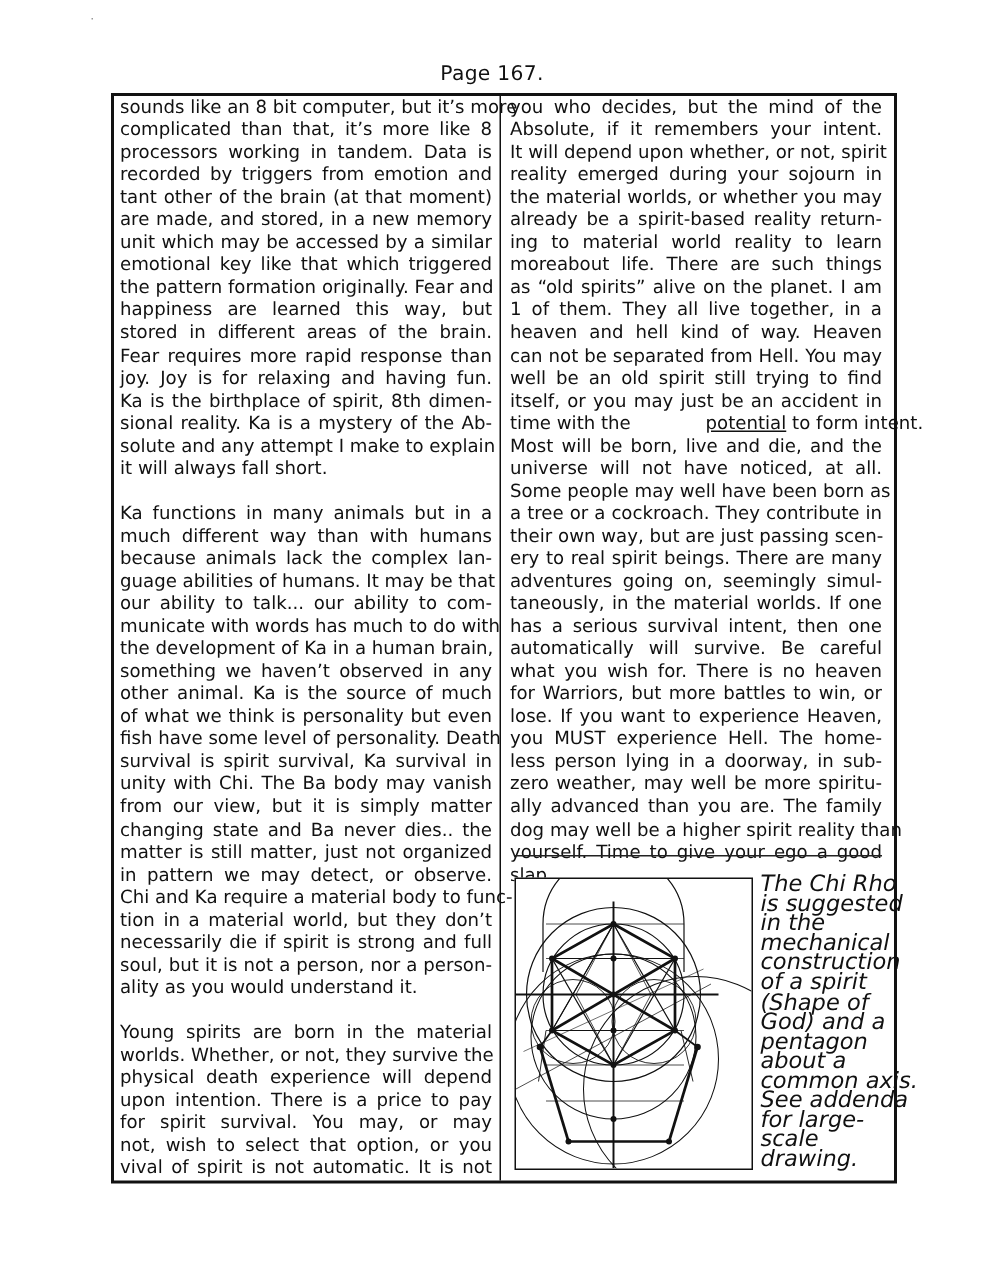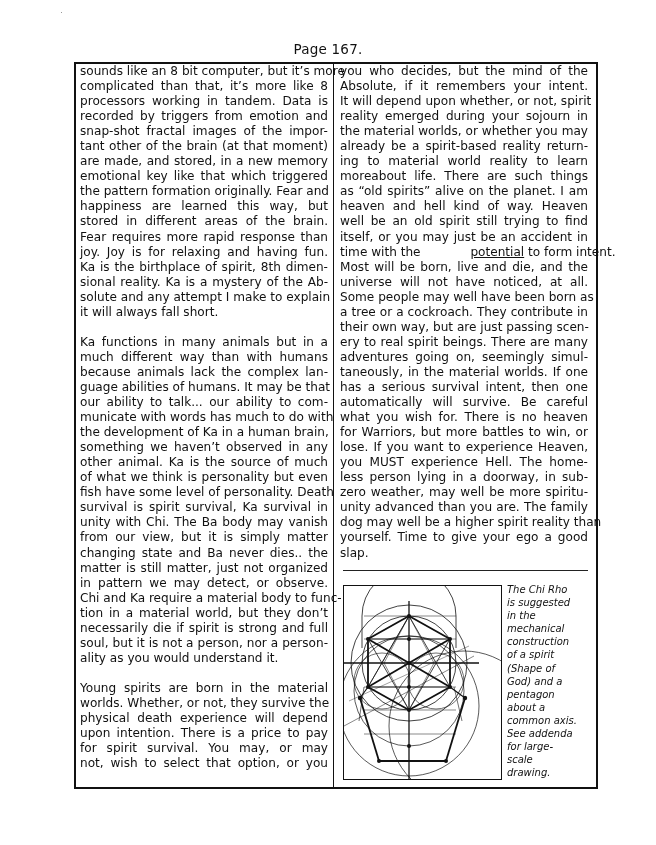--- a/index.html
+++ b/index.html
@@ -10,41 +10,41 @@
   .divider { position: absolute; left: 333px; top: 62px; width: 1px; height: 725px; background: #111; }
   .col { position: absolute; top: 64px; font-size: 12.1px; line-height: 15.05px; }
   .col.left { left: 80px; width: 248px; }
   .col.right { left: 340px; width: 248px; }
   .line { display: block; white-space: nowrap; text-align: justify; text-align-last: justify; height: 15.05px; }
   .line.last { text-align-last: left; }
   .gap { height: 15.05px; }
   .u { text-decoration: underline; margin-left: 46px; }
   .rule { position: absolute; left: 343px; top: 570px; width: 245px; height: 1px; background: #222; }
   .figure-box { position: absolute; left: 343px; top: 585px; width: 157px; height: 193px; border: 1.5px solid #111; overflow: hidden; background: #fff; }
-  .caption { position: absolute; left: 507px; top: 583px; width: 88px; font-size: 10px; line-height: 13.1px; font-style: italic; }
+  .caption { position: absolute; left: 507px; top: 583px; width: 88px; font-size: 15px; line-height: 13.1px; font-style: italic; }
   .caption span { display: block; white-space: nowrap; }
 </style>
 </head>
 <body>
 
 <div class="speck"></div>
 
 <div class="page-title">Page 167.</div>
 
 <div class="frame"></div>
 <div class="divider"></div>
 
 <div class="col left" id="left-col">
     <span class="line">sounds like an 8 bit computer, but it’s more</span>
     <span class="line">complicated than that,  it’s more like 8</span>
     <span class="line">processors working in tandem. Data is</span>
     <span class="line">recorded by triggers from emotion and</span>
-    <span class="line">snap-shot  fractal images of the impor-</span>
     <span class="line">tant  other of the brain (at that moment)</span>
     <span class="line">are made, and stored, in a new memory</span>
+    <span class="line">unit which may be accessed by a similar</span>
     <span class="line">emotional key like that which  triggered</span>
     <span class="line">the pattern formation originally.  Fear and</span>
     <span class="line">happiness   are   learned   this way, but</span>
     <span class="line">stored in different areas   of  the brain.</span>
     <span class="line">Fear requires more rapid response than</span>
     <span class="line">joy.  Joy is for relaxing and having fun.</span>
     <span class="line">Ka is the birthplace of spirit, 8th dimen-</span>
     <span class="line">sional reality.  Ka is a mystery of the Ab-</span>
     <span class="line">solute and any attempt I make to explain</span>
     <span class="line last">it will always fall short.</span>
@@ -71,34 +71,37 @@
     <span class="line">necessarily die if  spirit is strong and full</span>
     <span class="line">soul, but  it is not a person, nor a  person-</span>
     <span class="line last">ality as you would understand it.</span>
     <div class="gap"></div>
     <span class="line">Young spirits are born in the material</span>
     <span class="line">worlds.  Whether, or not, they survive the</span>
     <span class="line">physical  death  experience  will  depend</span>
     <span class="line">upon  intention.  There is a price  to  pay</span>
     <span class="line">for  spirit  survival.  You  may, or  may</span>
     <span class="line">not, wish  to select  that option, or you</span>
+    <span class="line">vival of spirit is not automatic.    It is not</span>
   </div>
 
 <div class="col right" id="right-col">
   <div id="right-before">
       <span class="line">you  who decides, but  the  mind of the</span>
       <span class="line">Absolute, if  it  remembers your intent.</span>
       <span class="line">It will depend upon whether, or not, spirit</span>
       <span class="line">reality  emerged  during your sojourn in</span>
       <span class="line">the material worlds, or  whether you may</span>
       <span class="line">already  be a spirit-based reality return-</span>
       <span class="line">ing to material world reality to learn</span>
       <span class="line">moreabout  life.  There are such things</span>
       <span class="line">as “old spirits” alive on  the planet.  I am</span>
+      <span class="line">1 of them.   They all  live together, in a</span>
       <span class="line">heaven and   hell kind of way.   Heaven</span>
+      <span class="line">can not be separated from Hell.  You may</span>
       <span class="line">well be an old  spirit  still trying to find</span>
       <span class="line">itself, or you may  just  be an accident  in</span>
     </div>
   <span class="line">
     <span>time with  the </span><span class="u">potential</span><span> to form intent.</span>
   </span>
   <div id="right-after">
       <span class="line">Most will be born, live and die, and the</span>
       <span class="line">universe will not have noticed, at all.</span>
       <span class="line">Some people may well have been born as</span>
@@ -108,21 +111,21 @@
       <span class="line">adventures going  on, seemingly simul-</span>
       <span class="line">taneously, in the material worlds.  If one</span>
       <span class="line">has a serious survival  intent, then one</span>
       <span class="line">automatically  will survive.  Be  careful</span>
       <span class="line">what you wish  for.  There is no heaven</span>
       <span class="line">for Warriors, but more battles to win, or</span>
       <span class="line">lose.  If you want to experience Heaven,</span>
       <span class="line">you MUST experience Hell.  The home-</span>
       <span class="line">less person lying in a doorway, in sub-</span>
       <span class="line">zero weather,  may well be more spiritu-</span>
-      <span class="line">unity advanced than you are.  The family</span>
+      <span class="line">ally advanced than you are.  The family</span>
       <span class="line">dog may well be a higher spirit reality than</span>
       <span class="line">yourself.  Time  to give  your ego a  good</span>
       <span class="line last">slap.</span>
     </div>
 </div>
 
 <div class="rule"></div>
 
 <div class="figure-box">
   <svg width="157" height="193" viewBox="0 0 157 193">

